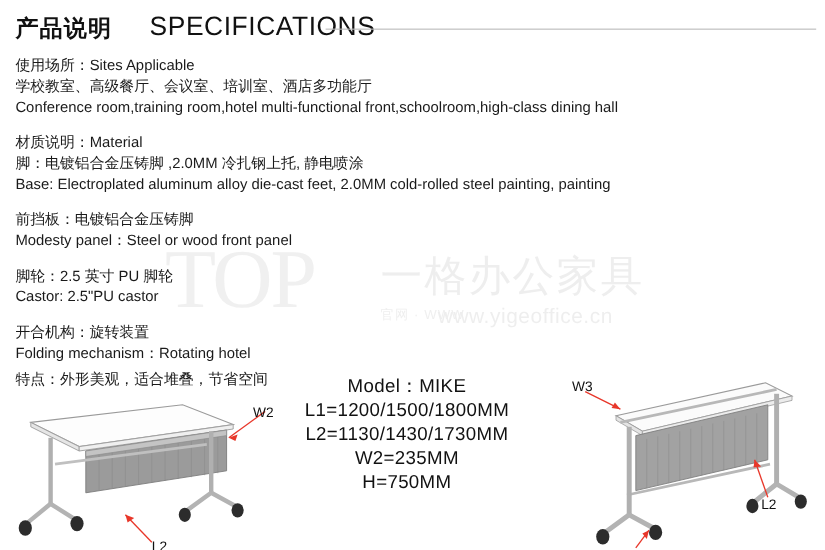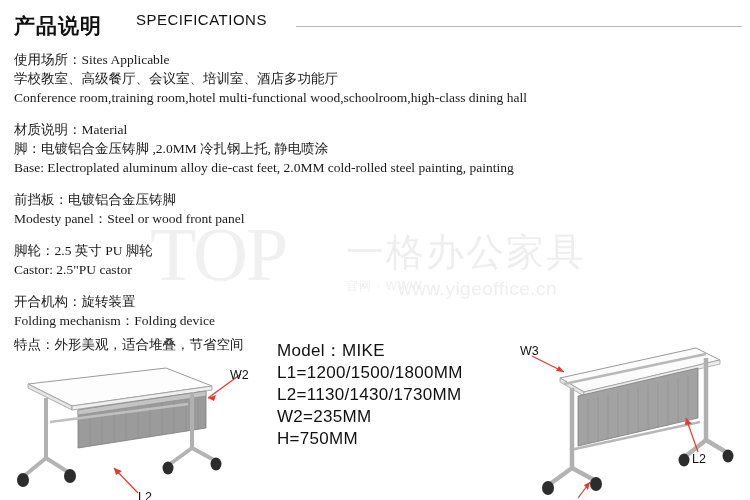--- a/index.html
+++ b/index.html
@@ -37,21 +37,21 @@
     font-size: 21px;
     font-weight: bold;
     letter-spacing: 1px;
     color: #111;
     white-space: nowrap;
   }
   .header-en {
     position: absolute;
     left: 136px;
     top: 5px;
-    font-size: 15px;
+    font-size: 24px;
     font-weight: normal;
     letter-spacing: 0.5px;
     color: #111;
     white-space: nowrap;
   }
   .header-rule {
     position: absolute;
     left: 296px;
     top: 20px;
     width: 446px;
@@ -61,21 +61,20 @@
 
   
   .specs {
     position: absolute;
     left: 14px;
     top: 50px;
     width: 700px;
   }
   .spec-block {
     margin-bottom: 13px;
-    font-family: Liberation Serif, serif;
   }
   .spec-line {
     font-size: 13.5px;
     line-height: 19px;
     color: #1a1a1a;
     white-space: nowrap;
   }
   .spec-line.en {
     font-size: 13.5px;
   }
@@ -140,21 +139,21 @@
   
   .model-list {
     position: absolute;
     left: 277px;
     top: 340px;
     font-size: 17px;
     line-height: 22px;
     color: #111;
     letter-spacing: 0.3px;
   }
-  .model-list div { white-space: nowrap; }
+  .model-list div { white-space: nowrap; text-align: center; }
 
   
   .fig-left {
     position: absolute;
     left: 16px;
     top: 352px;
     width: 250px;
     height: 148px;
   }
   .fig-right {
@@ -192,42 +191,42 @@
     <div class="wm-cn">一格办公家具</div>
     <div class="wm-sub">官网 · WWW</div>
     <div class="wm-url">www.yigeoffice.cn</div>
   </div>
 
   <div class="specs">
 
     <div class="spec-block">
       <div class="spec-line">使用场所：Sites Applicable</div>
       <div class="spec-line">学校教室、高级餐厅、会议室、培训室、酒店多功能厅</div>
-      <div class="spec-line en">Conference room,training room,hotel multi-functional wood,schoolroom,high-class dining hall</div>
+      <div class="spec-line en">Conference room,training room,hotel multi-functional front,schoolroom,high-class dining hall</div>
     </div>
 
     <div class="spec-block">
       <div class="spec-line">材质说明：Material</div>
       <div class="spec-line">脚：电镀铝合金压铸脚 ,2.0MM 冷扎钢上托, 静电喷涂</div>
       <div class="spec-line en">Base: Electroplated aluminum alloy die-cast feet, 2.0MM cold-rolled steel painting, painting</div>
     </div>
 
     <div class="spec-block">
       <div class="spec-line">前挡板：电镀铝合金压铸脚</div>
       <div class="spec-line en">Modesty panel：Steel or wood front panel</div>
     </div>
 
     <div class="spec-block">
       <div class="spec-line">脚轮：2.5 英寸 PU 脚轮</div>
       <div class="spec-line en">Castor: 2.5"PU castor</div>
     </div>
 
     <div class="spec-block">
       <div class="spec-line">开合机构：旋转装置</div>
-      <div class="spec-line en">Folding mechanism：Folding device</div>
+      <div class="spec-line en">Folding mechanism：Rotating hotel</div>
     </div>
 
   </div>
 
   <div class="feature-line">特点：外形美观，适合堆叠，节省空间</div>
 
   <div class="model-list">
     <div>Model：MIKE</div>
     <div>L1=1200/1500/1800MM</div>
     <div>L2=1130/1430/1730MM</div>

